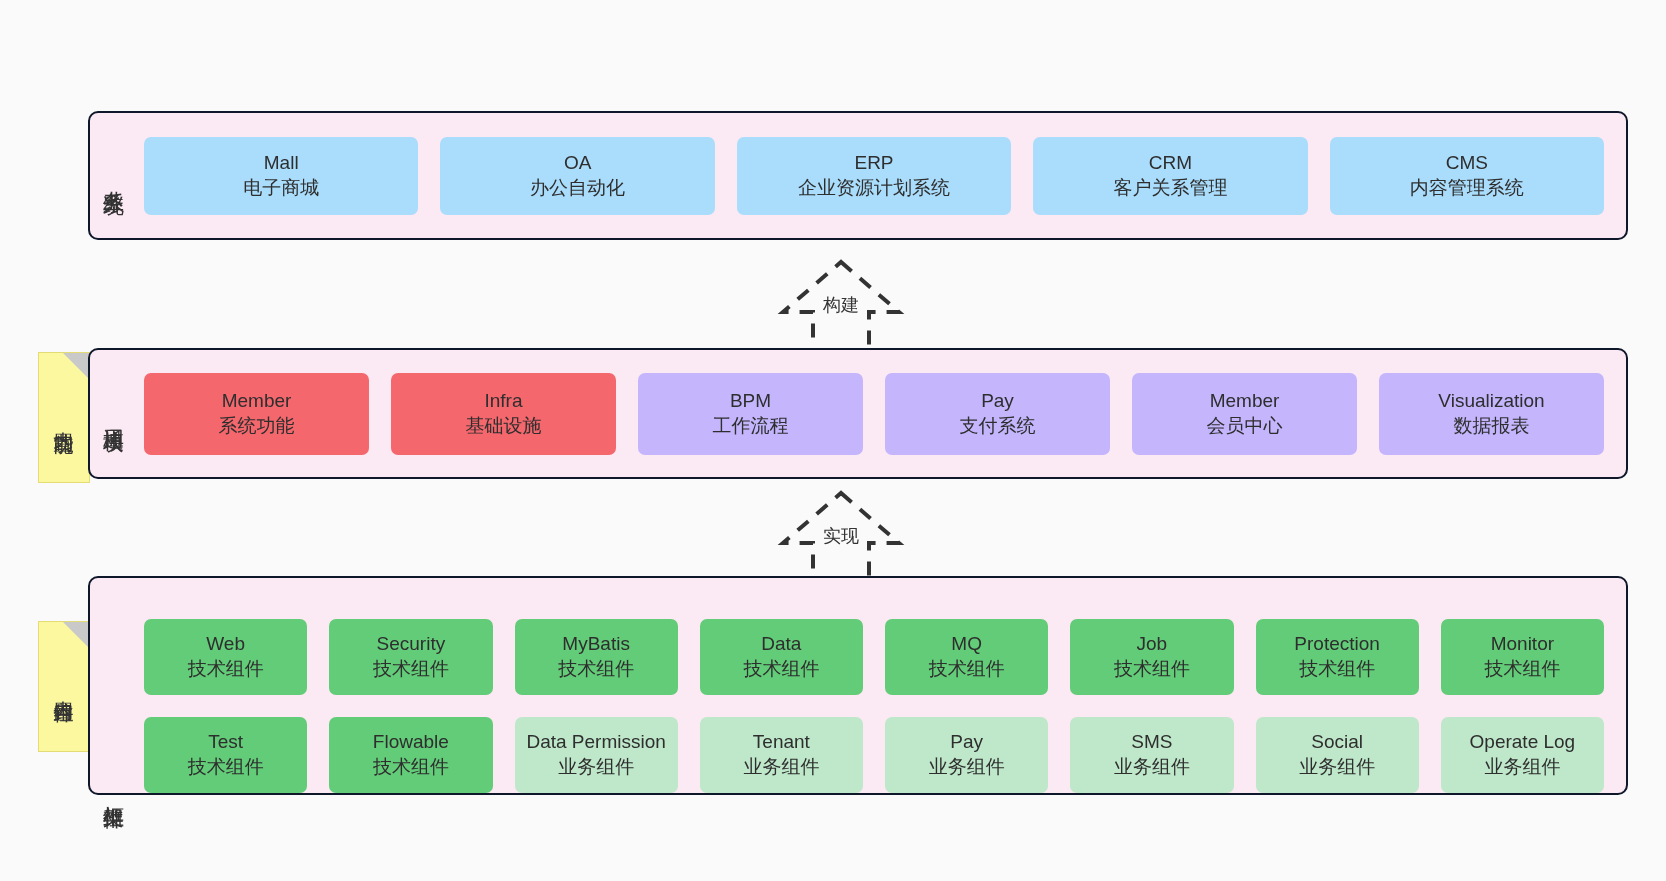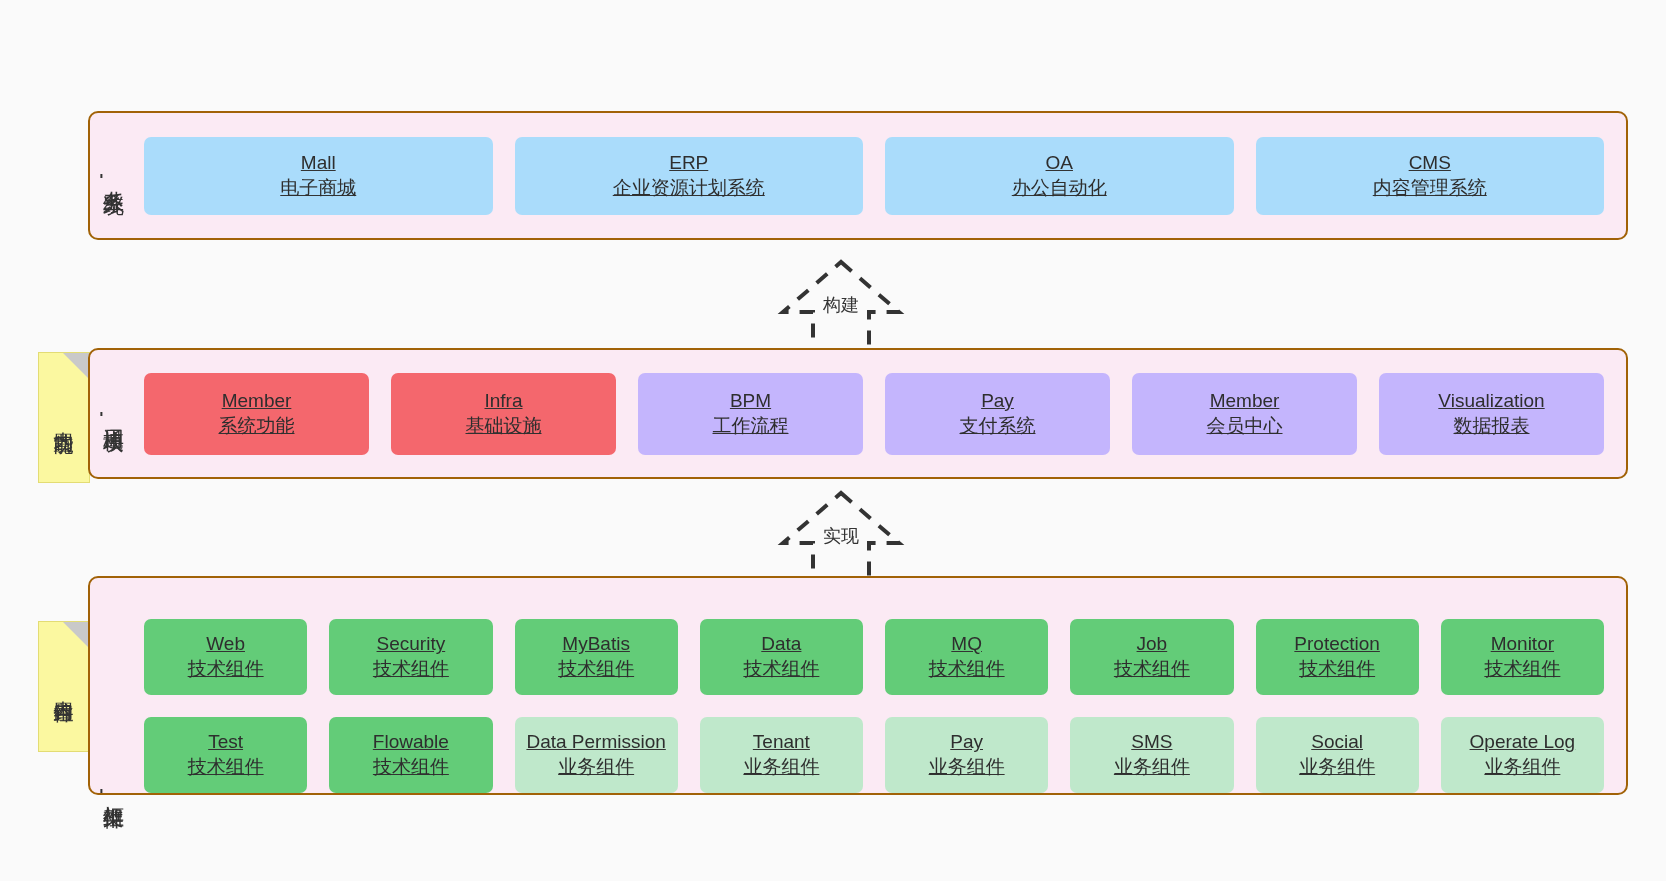--- a/index.html
+++ b/index.html
@@ -19,27 +19,26 @@
   #canvas {
     position: relative;
     width: 1666px;
     height: 881px;
   }
 
   
   .layer {
     position: absolute;
     background: #fbeaf4;
-    border: 2px solid #a16207;
+    border: 2px solid #0f172a;
     border-radius: 10px;
     box-sizing: border-box;
     display: flex;
     flex-direction: row;
     align-items: stretch;
-    text-decoration: underline;
   }
 
   
   .layer-title {
     flex: 0 0 auto;
     width: 46px;
     display: flex;
     align-items: center;
     justify-content: center;
     font-size: 21px;
@@ -158,26 +157,30 @@
 
   <div class="layer" id="layer-business">
     <div class="layer-title">业务系统</div>
     <div class="layer-body">
       <div class="row">
         <div class="cell c-blue">
           <span class="en">Mall</span>
           <span class="cn">电子商城</span>
         </div>
         <div class="cell c-blue">
+          <span class="en">OA</span>
+          <span class="cn">办公自动化</span>
+        </div>
+        <div class="cell c-blue">
           <span class="en">ERP</span>
           <span class="cn">企业资源计划系统</span>
         </div>
         <div class="cell c-blue">
-          <span class="en">OA</span>
-          <span class="cn">办公自动化</span>
+          <span class="en">CRM</span>
+          <span class="cn">客户关系管理</span>
         </div>
         <div class="cell c-blue">
           <span class="en">CMS</span>
           <span class="cn">内容管理系统</span>
         </div>
       </div>
     </div>
   </div>
 
   <div class="arrow-wrap" id="arrow-build">

